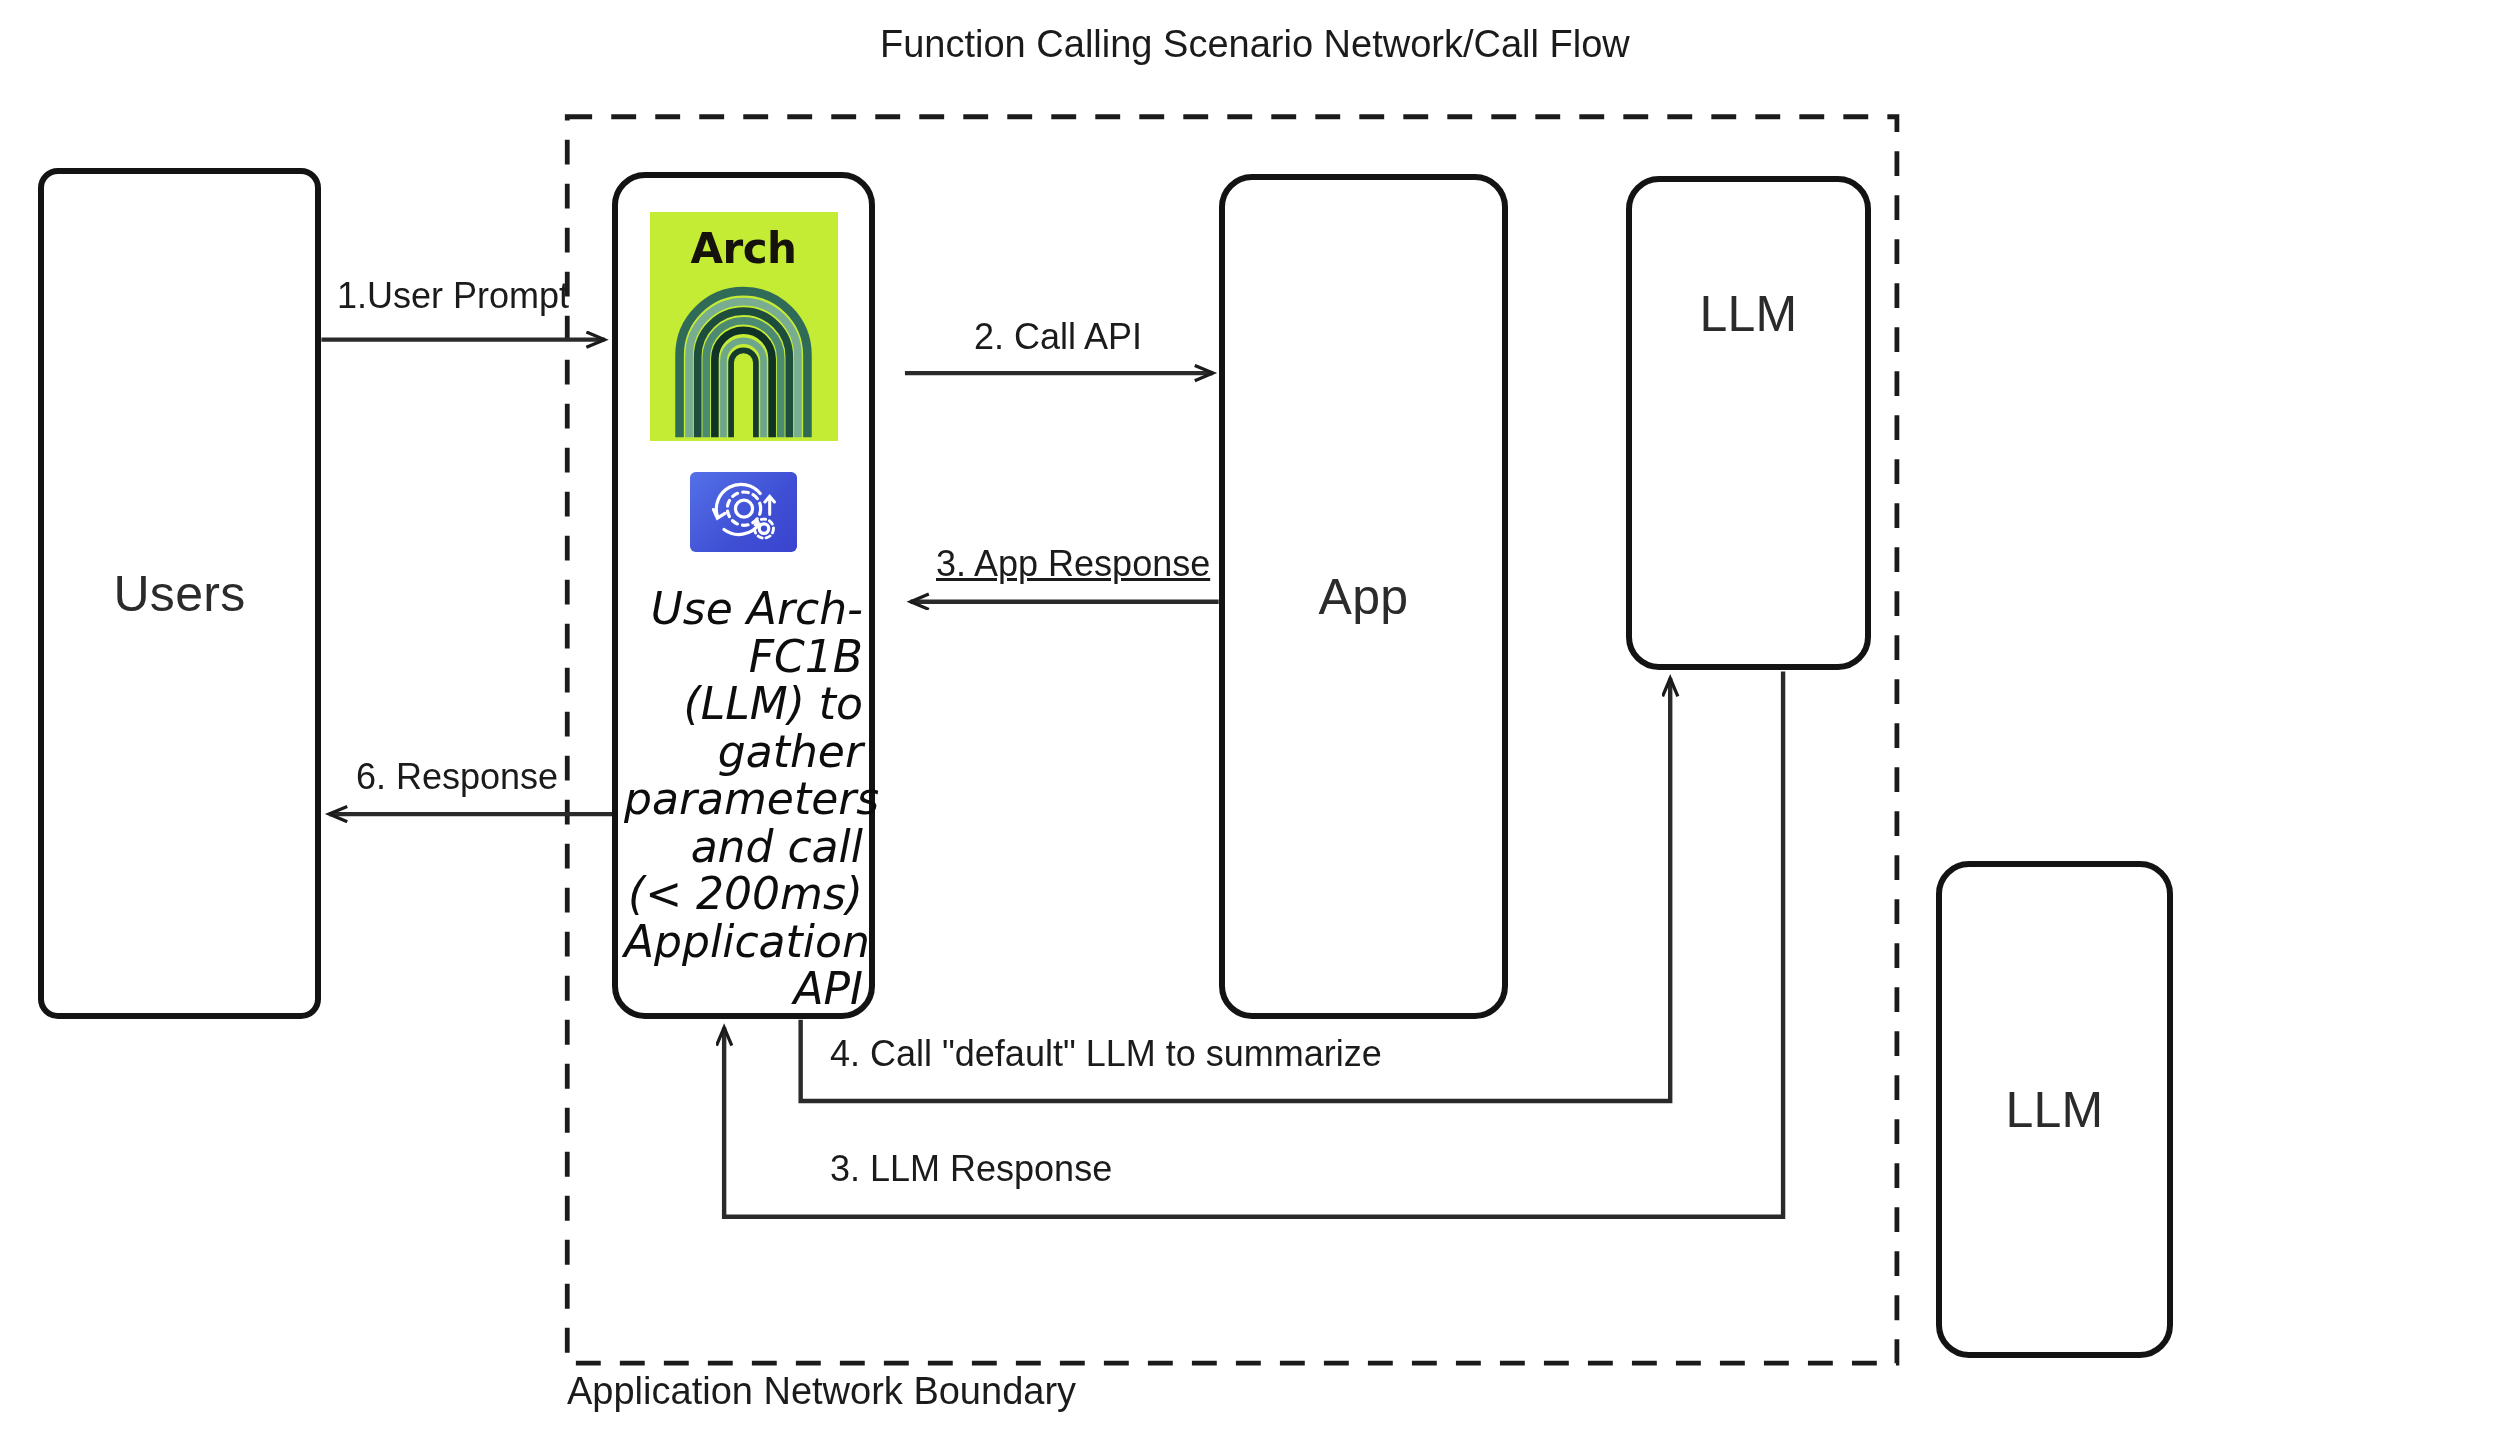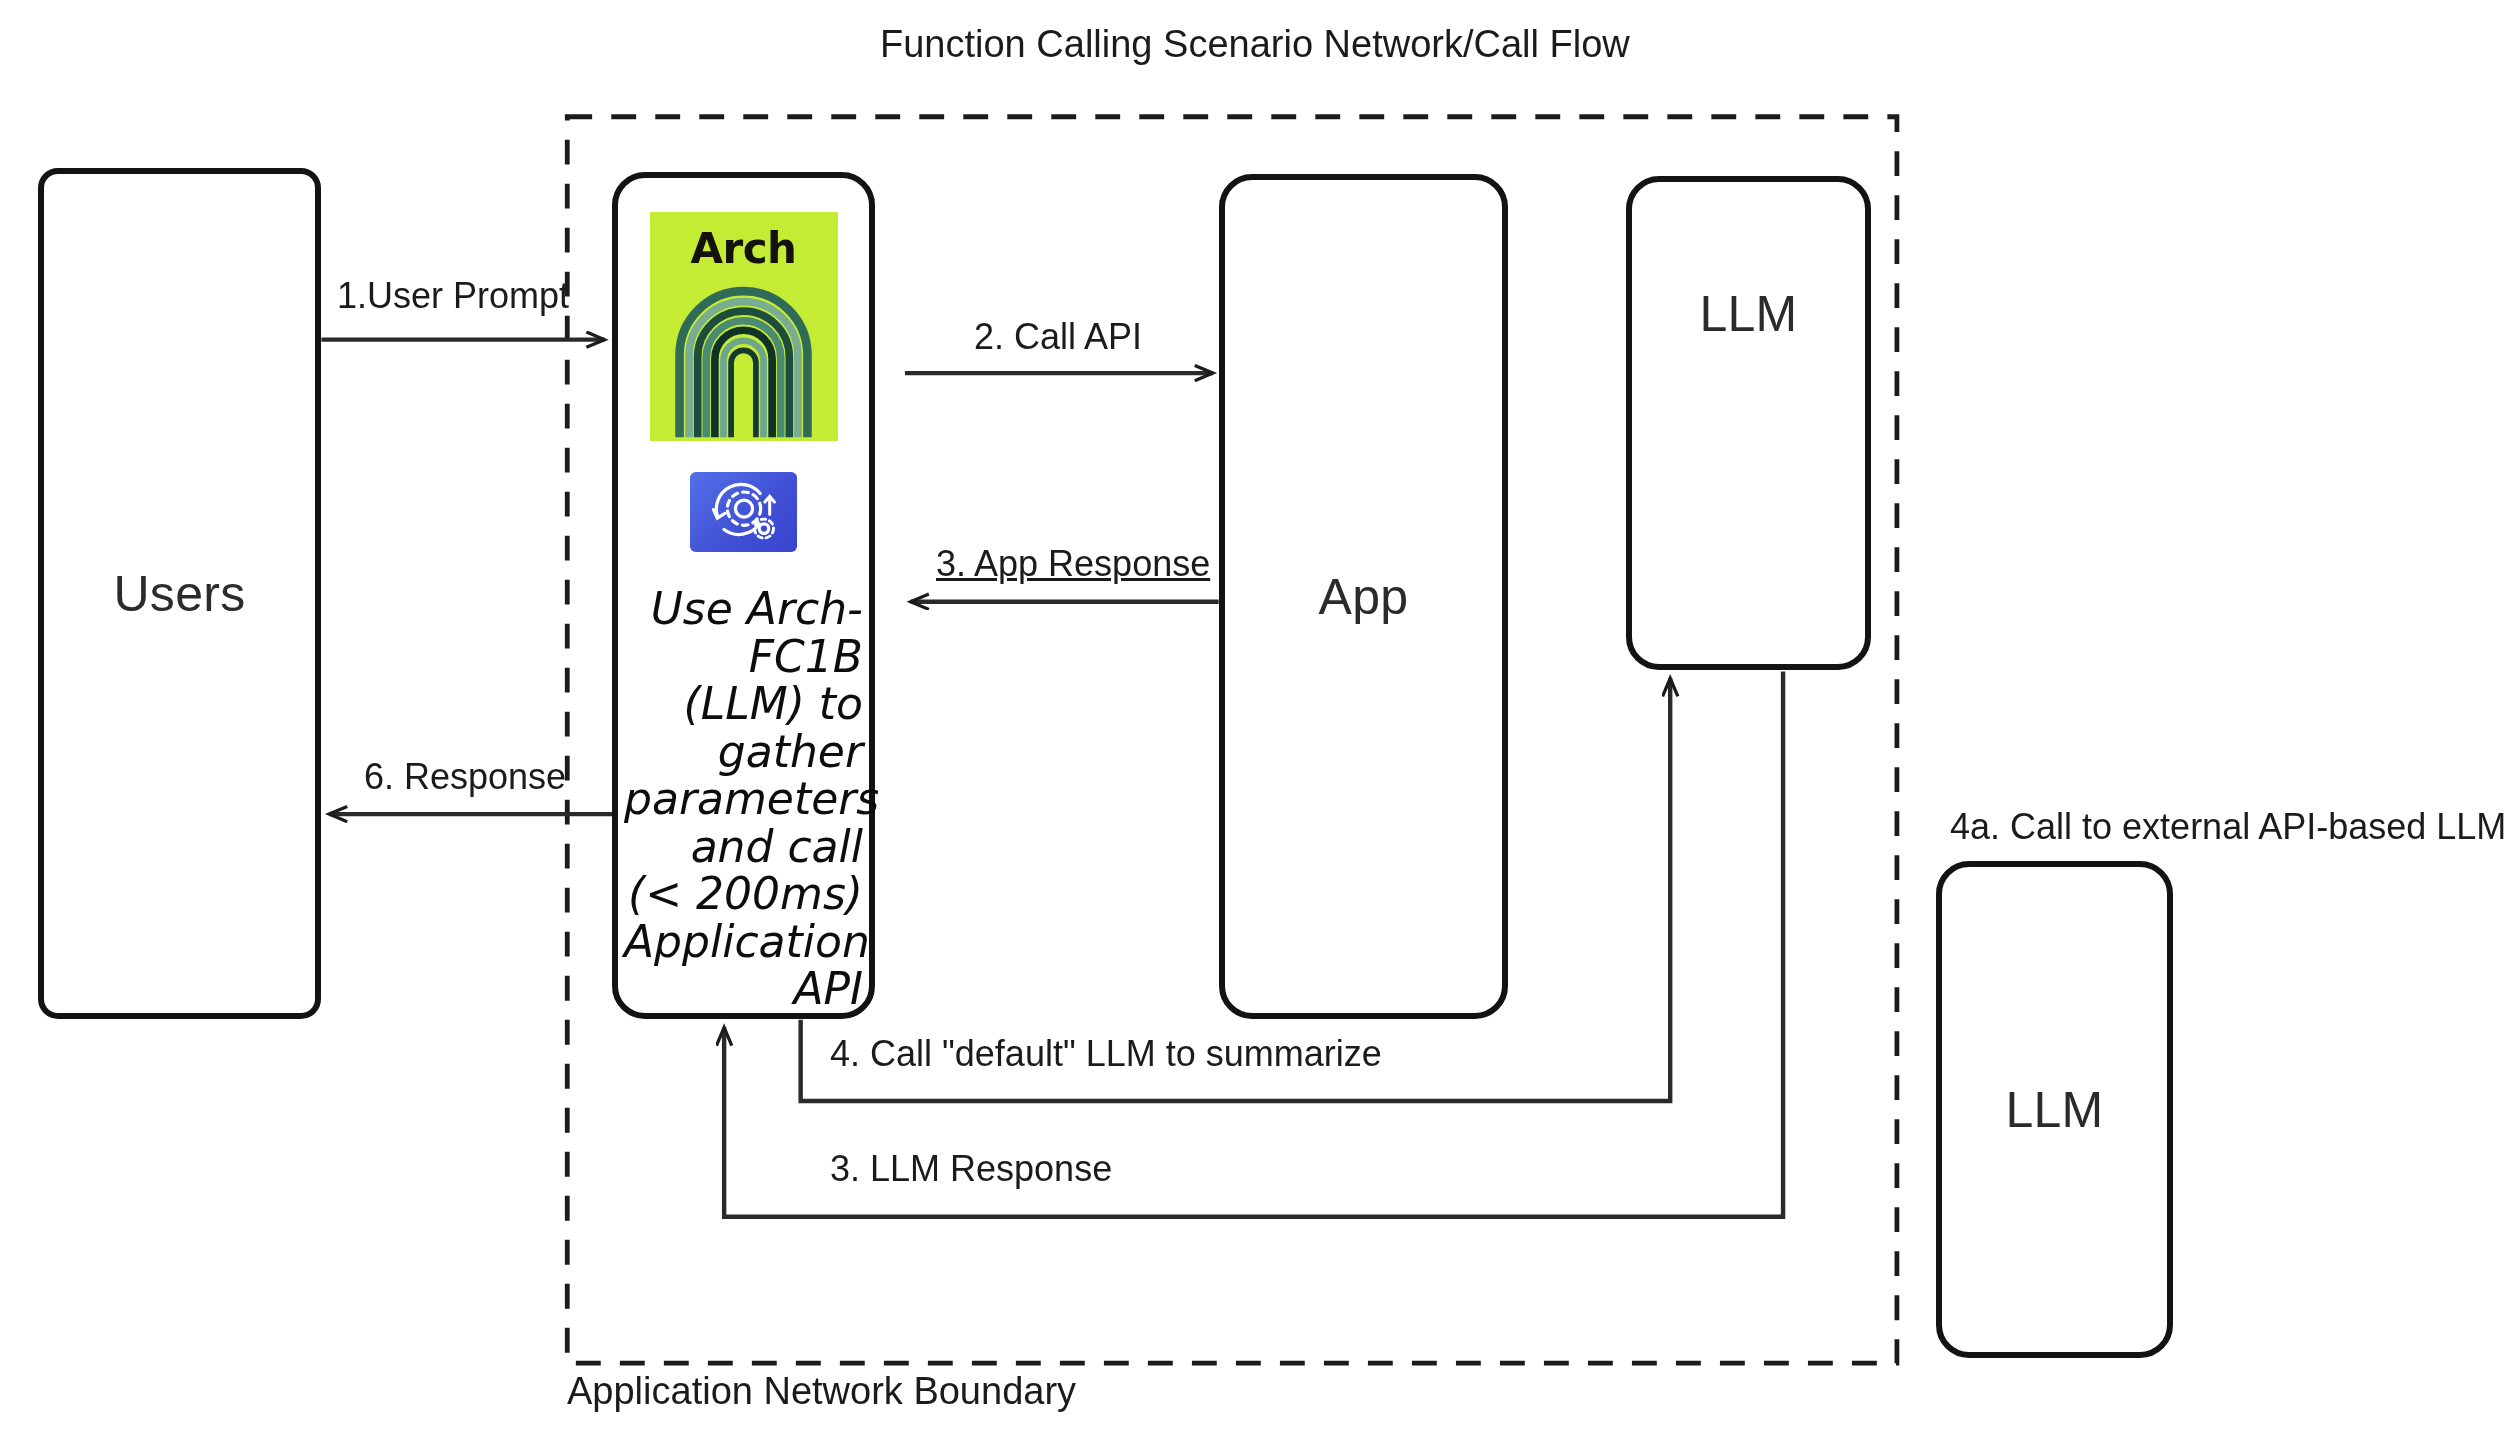--- a/index.html
+++ b/index.html
@@ -35,21 +35,21 @@
   .arch-note{margin-top:33px;width:239px;text-align:right;font-style:italic;
              font-size:44px;line-height:1.08;color:#0d0d0d;
              font-family:"DejaVu Sans",sans-serif;font-weight:500;}
 
   .edge-label{position:absolute;font-size:36px;color:#1b1b1b;white-space:nowrap;}
   #lbl-1{left:337px;top:275px;}
   #lbl-2{left:974px;top:316px;}
   #lbl-3{left:936px;top:543px;text-decoration:underline;}
   #lbl-4{left:830px;top:1033px;}
   #lbl-5{left:830px;top:1148px;}
-  #lbl-6{left:364px;top:756px;}
+  #lbl-6{left:356px;top:756px;}
   #lbl-4a{left:1950px;top:806px;}
 </style>
 </head>
 <body>
 
 <div class="stage">
 
   <svg class="layer" viewBox="0 0 2626 1522" xmlns="http://www.w3.org/2000/svg">
     <defs>
       <marker id="ah" markerWidth="26" markerHeight="26" refX="21" refY="9" orient="auto" markerUnits="userSpaceOnUse">
@@ -124,16 +124,15 @@
   <div class="node" id="llm-external-box">
     <span class="node-label">LLM</span>
   </div>
 
   <div class="edge-label" id="lbl-1">1.User Prompt</div>
   <div class="edge-label" id="lbl-2">2. Call API</div>
   <div class="edge-label" id="lbl-3">3. App Response</div>
   <div class="edge-label" id="lbl-4">4. Call "default" LLM to summarize</div>
   <div class="edge-label" id="lbl-5">3. LLM Response</div>
   <div class="edge-label" id="lbl-6">6.  Response</div>
-  <div class="edge-label" id="lbl-4a">4a. Call to external API-based LLM</div>
 
 </div>
 
 
 </body></html>

